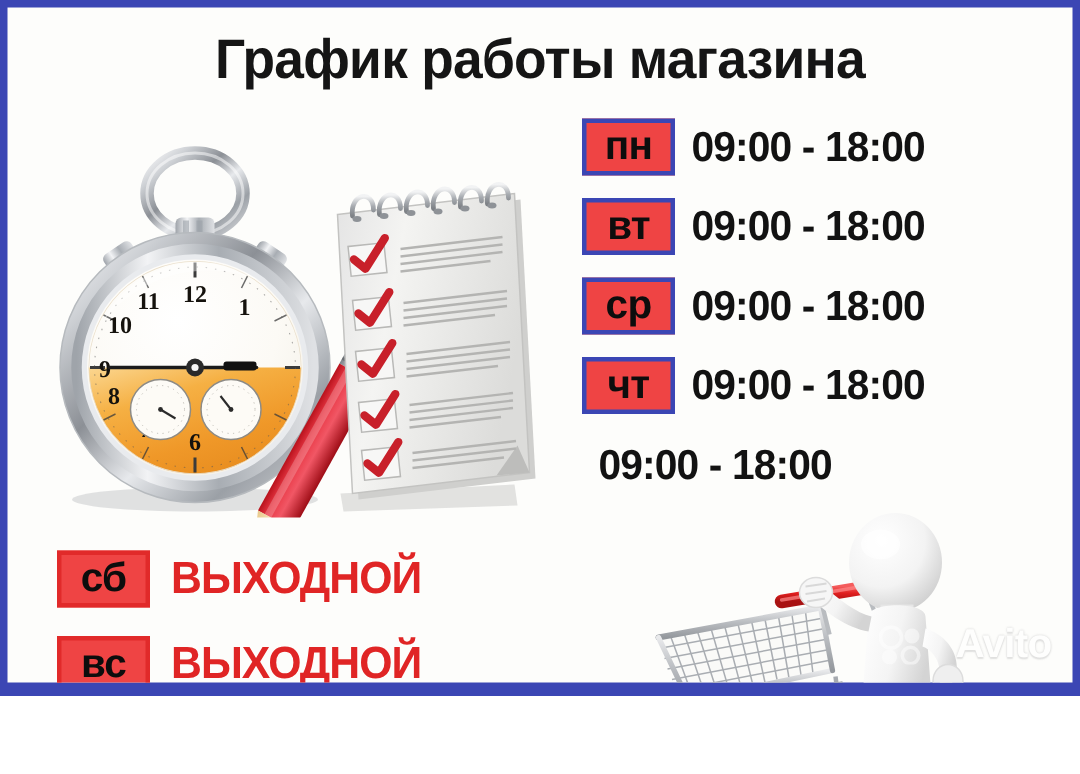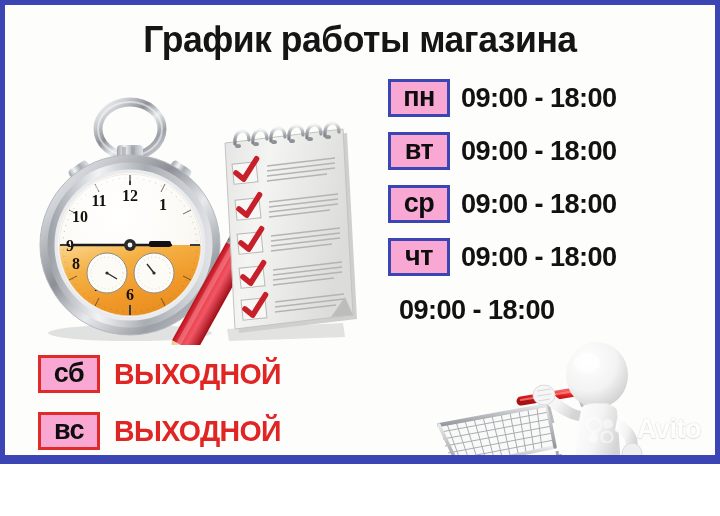--- a/index.html
+++ b/index.html
@@ -48,21 +48,21 @@
     display: flex;
     align-items: center;
     height: 53px;
   }
   .day-badge {
     width: 62px;
     height: 38px;
     display: flex;
     align-items: center;
     justify-content: center;
-    background: #f9a8d4;
+    background: #ef4444;
     font-size: 27px;
     font-weight: bold;
     color: #0d0d0d;
     letter-spacing: -0.5px;
     flex: 0 0 auto;
   }
   .badge-weekday { border: 3px solid #3b46b4; }
   .hours-text {
     margin-left: 11px;
     font-size: 28px;
@@ -71,21 +71,21 @@
     letter-spacing: -0.6px;
     white-space: nowrap;
     transform: scaleX(0.97);
     transform-origin: left center;
   }
 
   
   #weekend-list {
     position: absolute;
     left: 33px;
-    top: 340px;
+    top: 352px;
     width: 320px;
   }
   .weekend-row {
     display: flex;
     align-items: center;
     height: 57px;
   }
   .badge-weekend { border: 3px solid #e12a2a; }
   .dayoff-text {
     margin-left: 14px;

